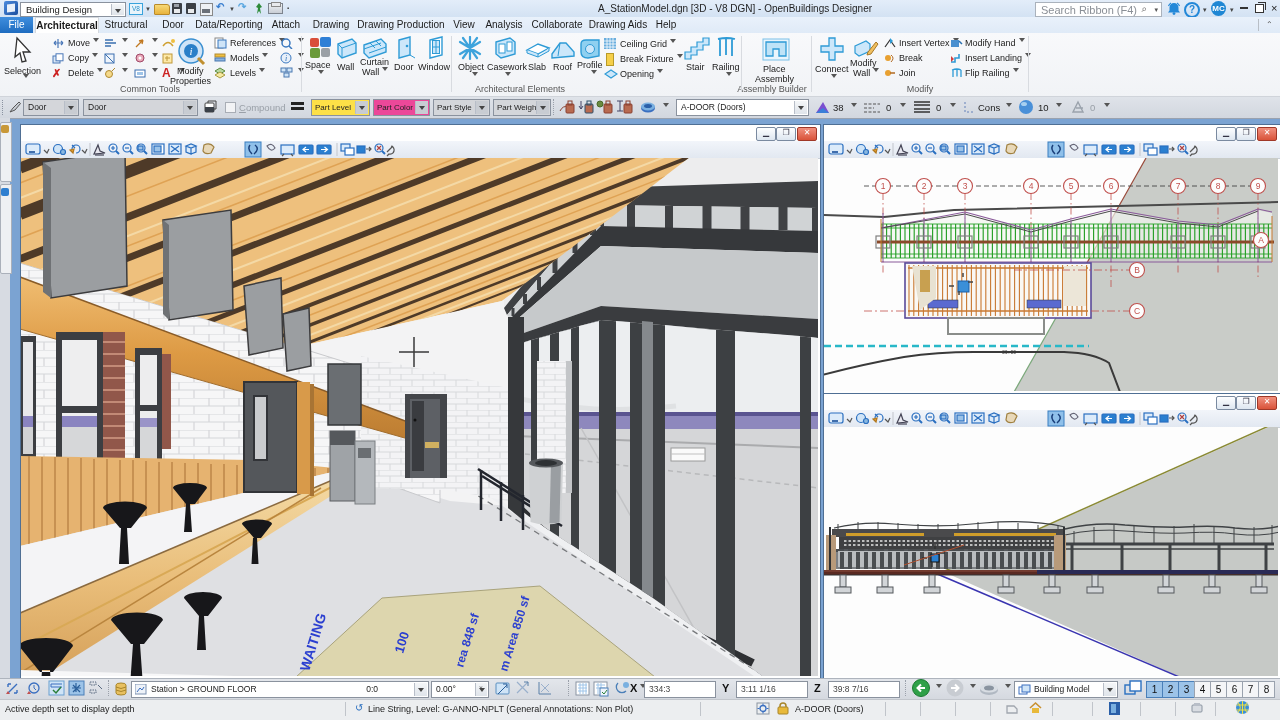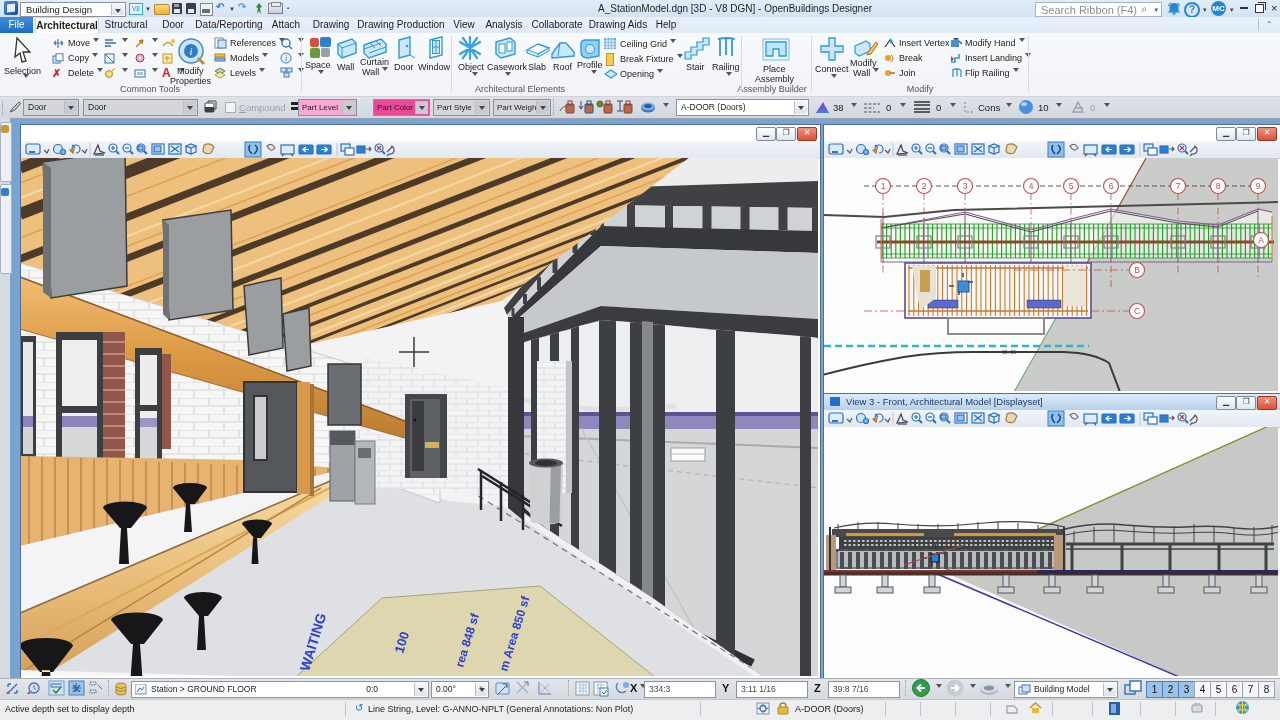--- a/index.html
+++ b/index.html
@@ -360,21 +360,21 @@
     </div>
 <svg class="abs" style="left:203px;top:99px" width="15" height="15">
       <rect x="2" y="4" width="9" height="9" rx="1" fill="#fff" stroke="#444"></rect>
       <path d="M5 4 V2 h8 v8 h-2" fill="none" stroke="#444"></path>
       <rect x="2" y="8" width="9" height="5" fill="#3a4048"></rect>
     </svg>
 <div class="abs" style="left:225px;top:102px;width:9px;height:9px;border:1px solid #a8adb5;background:#f2f3f5"></div>
 <div class="abs" style="left:239px;top:102px;font-size:9.5px;color:#9aa0a8"><u>C</u>ompound</div>
 <div class="abs" style="left:291px;top:102px;width:13px;height:3px;background:#222"></div>
 <div class="abs" style="left:291px;top:107px;width:13px;height:3px;background:#222"></div>
-<div class="combo" style="left:298px;top:99px;width:57px;height:15px;background:#f9a8d4">
+<div class="combo" style="left:311px;top:99px;width:57px;height:15px;background:#fde047">
       <span style="position:absolute;left:3px;top:3px;font-size:8px">Part Level</span>
       <span class="ar" style="background:#c8ccd2"></span>
     </div>
 <div class="combo" style="left:373px;top:99px;width:55px;height:15px;background:#ec4899">
       <span style="position:absolute;left:3px;top:3px;font-size:8px">Part Color</span>
       <span class="ar" style="background:#c8ccd2"></span>
     </div>
 <div class="combo" style="left:433px;top:99px;width:55px;height:15px;background:#d4d6da">
       <span style="position:absolute;left:3px;top:3px;font-size:8px">Part Style</span>
       <span class="ar" style="background:#c8ccd2"></span>
@@ -1066,21 +1066,20 @@
 
 <line x1="0" y1="188" x2="265" y2="188" stroke="#28b8c8" stroke-width="2.5" stroke-dasharray="7 4"></line>
 
 <path d="M-2 217 Q40 206 80 199 Q113 194 150 194 L240 194 Q270 195 285 205 L296 234" stroke="#3a3a3a" stroke-width="2" fill="none"></path>
 <text x="178" y="196" font-size="5" fill="#333">36+00</text>
 </svg>
   </div>
 </div>
 
 <div class="vwin" id="view3" style="left:823px;top:393px;width:456px;height:284px">
-  <div class="vtitle"><span style="position:absolute;left:6px;top:3px;width:10px;height:9px;background:#1f6fd0;border-radius:1px"></span><span style="margin-left:22px">View 3 - Front, Architectural Model [Displayset]</span></div>
   <div class="vtool" id="vt3">
       <svg width="440" height="17" style="position:absolute;left:3px;top:0">
         <g fill="none" stroke="#2a6fc0" stroke-width="1.2">
           <rect x="2" y="3" width="14" height="10" rx="2" fill="#dcebfa"></rect>
           <path d="M5 11 h6" stroke="#1a4f9a" stroke-width="1.6"></path>
           <path d="M20 9 l3 3 l2 -4" stroke="#555"></path>
           <circle cx="34" cy="8" r="4.5" fill="#cfe4f7"></circle>
           <circle cx="39" cy="11" r="2.5" fill="#8ab8e0"></circle>
           <path d="M48 4 l3 3 m-3 1 a4 4 0 1 1 4 4"></path>
           <path d="M46 9 l4 -1 l-1 4 Z" fill="#e8a030" stroke="#b07820"></path>

